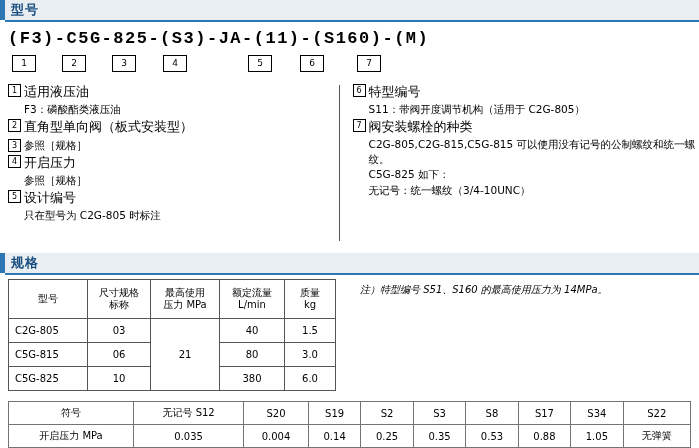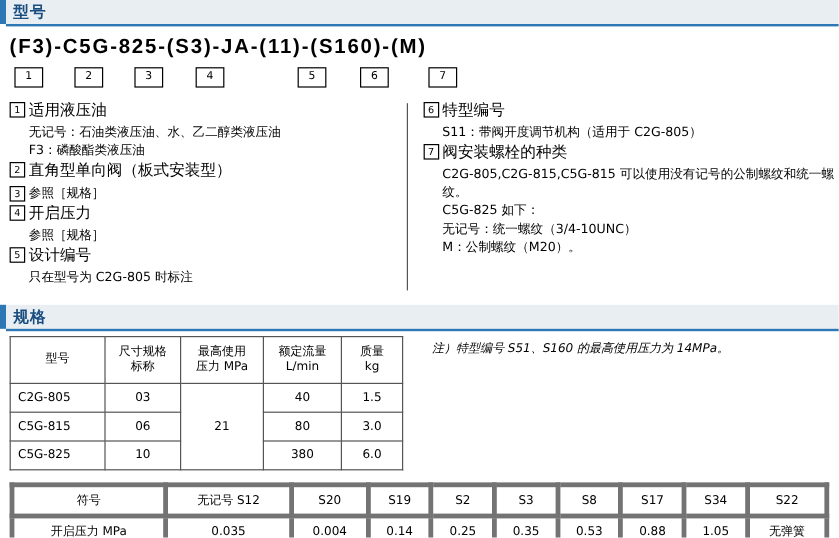--- a/index.html
+++ b/index.html
@@ -44,21 +44,21 @@
     bottom: -2px;
     height: 2px;
     background: #2e77b5;
   }
   
   .model-code {
     margin: 9px 0 0 8px;
     font-size: 17px;
     font-weight: bold;
     letter-spacing: 1.5px;
-    font-family: Liberation Sans, sans-serif;
+    font-family: Liberation Mono, monospace;
   }
   .code-boxes {
     position: relative;
     height: 22px;
     margin: 7px 0 0 0;
   }
   .code-boxes .cbox {
     position: absolute;
     top: 0;
     width: 22px;
@@ -141,21 +141,21 @@
   }
   
   table.symbols {
     border-collapse: collapse;
     font-size: 10px;
     margin-top: 10px;
     margin-left: 8px;
     width: 683px;
   }
   table.symbols th, table.symbols td {
-    border: 4px solid #737373;
+    border: 1px solid #737373;
     text-align: center;
     padding: 3px 2px;
     font-weight: normal;
     height: 16px;
   }
   table.symbols th.rowhead, table.symbols td.rowhead {
     width: 120px;
   }
 </style>
 </head>
@@ -180,21 +180,20 @@
     <span class="cbox" style="left:357px;">7</span>
   </div>
 
   <div class="legend">
 
     <div class="legend-col left">
 
       <div class="item">
         <span class="num">1</span>
         <div class="title">适用液压油</div>
-        <div class="line">无记号：石油类液压油、水、乙二醇类液压油</div>
         <div class="line">F3：磷酸酯类液压油</div>
       </div>
 
       <div class="item">
         <span class="num">2</span>
         <div class="title">直角型单向阀（板式安装型）</div>
       </div>
 
       <div class="item">
         <span class="num">3</span>
@@ -222,21 +221,20 @@
         <div class="title">特型编号</div>
         <div class="line">S11：带阀开度调节机构（适用于 C2G-805）</div>
       </div>
 
       <div class="item">
         <span class="num">7</span>
         <div class="title">阀安装螺栓的种类</div>
         <div class="line">C2G-805,C2G-815,C5G-815 可以使用没有记号的公制螺纹和统一螺纹。</div>
         <div class="line">C5G-825 如下：</div>
         <div class="line">无记号：统一螺纹（3/4-10UNC）</div>
-        <div class="line">M：公制螺纹（M20）。</div>
       </div>
 
     </div>
   </div>
 
   <div class="section-bar">
     <span class="bar-title">规格</span>
     <span class="bar-underline"></span>
   </div>
 

